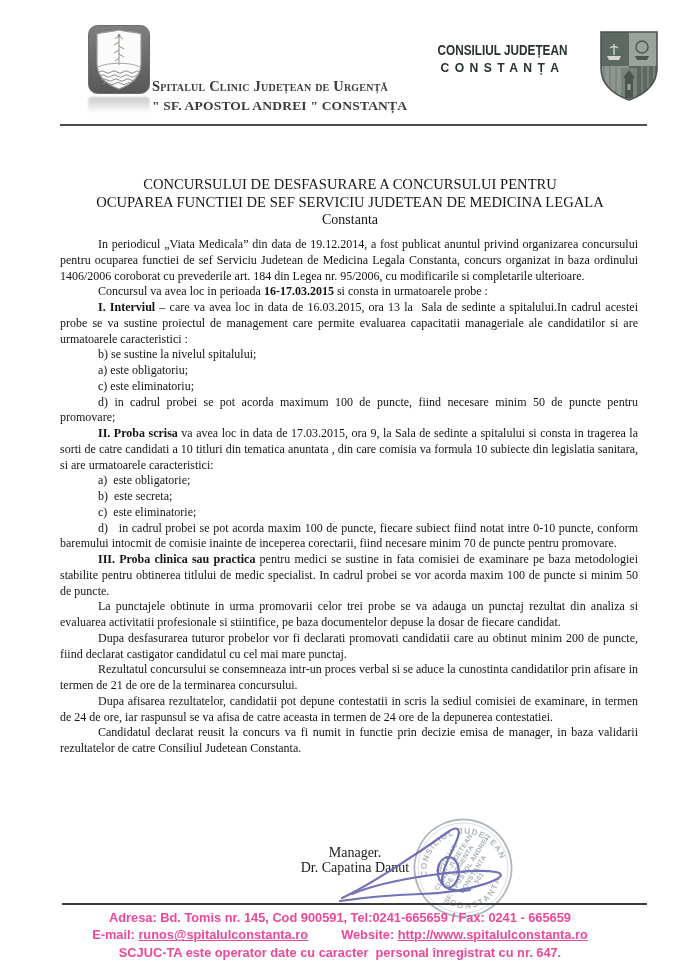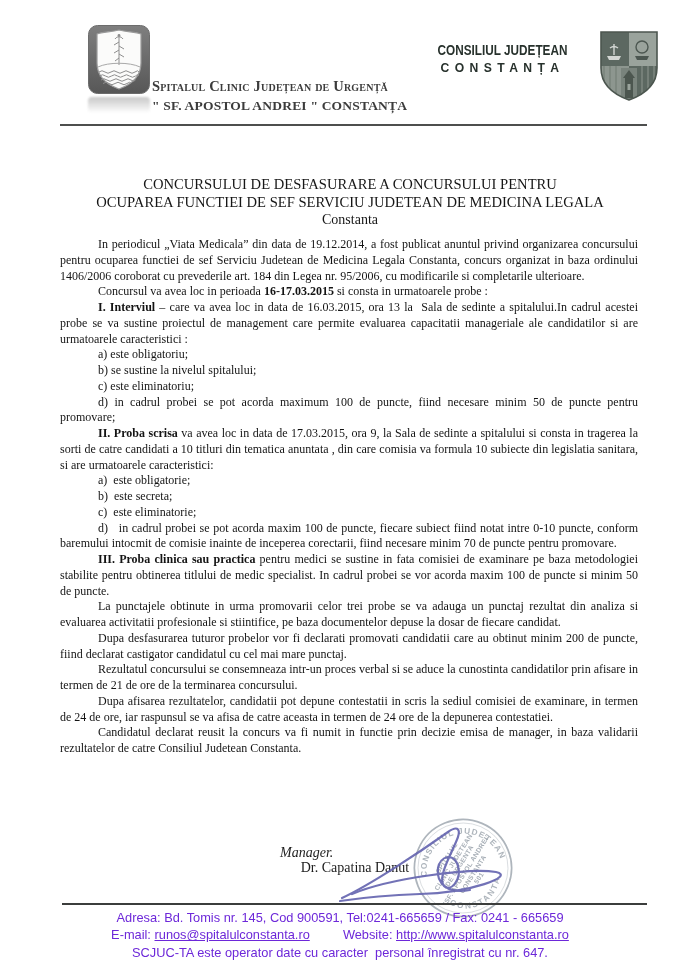--- a/index.html
+++ b/index.html
@@ -22,33 +22,33 @@
 
   
   .title{position:absolute;left:60px;top:176px;width:580px;text-align:center;font-size:14.6px;line-height:17.6px;color:#161616;}
   .title-city{font-size:14px;}
 
   
   .doc-body{position:absolute;left:60px;top:237px;width:578px;font-size:12px;line-height:15.75px;color:#141414;}
   .doc-body p.par{margin:0;text-indent:38px;text-align:justify;}
 
   
-  .sig-role{position:absolute;left:280px;top:845px;width:150px;text-align:left;font-size:14px;font-style:italic;}
+  .sig-role{position:absolute;left:280px;top:845px;width:150px;text-align:center;font-size:14px;}
   .sig-name{position:absolute;left:255px;top:860px;width:200px;text-align:center;font-size:14px;}
   .stamp{position:absolute;left:412px;top:817px;width:102px;height:102px;opacity:.8;transform:rotate(-22deg);}
   .stamp-inner{position:absolute;left:412px;top:817px;width:102px;height:102px;display:flex;flex-direction:column;
     align-items:center;justify-content:center;transform:rotate(-58deg);color:#99a2ab;
     font-family:"Liberation Sans","DejaVu Sans",sans-serif;font-size:6.6px;font-weight:bold;line-height:7.6px;
     text-align:center;letter-spacing:.4px;opacity:.85;}
   .sig-ink{position:absolute;left:320px;top:810px;width:220px;height:110px;}
 
   
   .footer-rule{position:absolute;left:62px;top:903px;width:585px;height:2.4px;background:#3b3d3c;}
   .footer{position:absolute;left:0;top:909px;width:680px;text-align:center;
-    font-family:"Liberation Sans","DejaVu Sans",sans-serif;font-weight:normal;font-size:12.8px;color:#6d28d9;line-height:17.4px;}
+    font-family:"Liberation Sans","DejaVu Sans",sans-serif;font-weight:bold;font-size:12.8px;color:#ec4899;line-height:17.4px;}
   .footer .lnk{text-decoration:underline;}
   .footer .gap{display:inline-block;width:26px;}
 </style>
 </head>
 <body>
 
 <div class="page">
 
   <svg class="hosp-logo" viewBox="0 0 62 70">
     <defs>
@@ -121,22 +121,22 @@
   <div class="title">
     <div>CONCURSULUI DE DESFASURARE A CONCURSULUI PENTRU</div>
     <div>OCUPAREA FUNCTIEI DE SEF SERVICIU JUDETEAN DE MEDICINA LEGALA</div>
     <div class="title-city">Constanta</div>
   </div>
 
   <div class="doc-body">
       <p class="par"><span>In periodicul „Viata Medicala” din data de 19.12.2014, a fost publicat anuntul privind organizarea concursului pentru ocuparea functiei de sef Serviciu Judetean de Medicina Legala Constanta, concurs organizat in baza ordinului 1406/2006 coroborat cu prevederile art. 184 din Legea nr. 95/2006, cu modificarile si completarile ulterioare.</span></p>
       <p class="par"><span>Concursul va avea loc in perioada </span><b>16-17.03.2015</b><span> si consta in urmatoarele probe :</span></p>
       <p class="par"><b>I. Interviul</b><span> – care va avea loc in data de 16.03.2015, ora 13 la&nbsp; Sala de sedinte a spitalului.In cadrul acestei probe se va sustine proiectul de management care permite evaluarea capacitatii manageriale ale candidatilor si are urmatoarele caracteristici :</span></p>
+      <p class="par"><span>b) se sustine la nivelul spitalului;</span></p>
       <p class="par"><span>a) este obligatoriu;</span></p>
-      <p class="par"><span>b) se sustine la nivelul spitalului;</span></p>
       <p class="par"><span>c) este eliminatoriu;</span></p>
       <p class="par"><span>d) in cadrul probei se pot acorda maximum 100 de puncte, fiind necesare minim 50 de puncte pentru promovare;</span></p>
       <p class="par"><b>II. Proba scrisa</b><span> va avea loc in data de 17.03.2015, ora 9, la Sala de sedinte a spitalului si consta in tragerea la sorti de catre candidati a 10 titluri din tematica anuntata , din care comisia va formula 10 subiecte din legislatia sanitara, si are urmatoarele caracteristici:</span></p>
       <p class="par"><span>a)&nbsp; este obligatorie;</span></p>
       <p class="par"><span>b)&nbsp; este secreta;</span></p>
       <p class="par"><span>c)&nbsp; este eliminatorie;</span></p>
       <p class="par"><span>d)&nbsp;&nbsp; in cadrul probei se pot acorda maxim 100 de puncte, fiecare subiect fiind notat intre 0-10 puncte, conform baremului intocmit de comisie inainte de inceperea corectarii, fiind necesare minim 70 de puncte pentru promovare.</span></p>
       <p class="par"><b>III. Proba clinica sau practica</b><span> pentru medici se sustine in fata comisiei de examinare pe baza metodologiei stabilite pentru obtinerea titlului de medic specialist. In cadrul probei se vor acorda maxim 100 de puncte si minim 50 de puncte.</span></p>
       <p class="par"><span>La punctajele obtinute in urma promovarii celor trei probe se va adauga un punctaj rezultat din analiza si evaluarea activitatii profesionale si stiintifice, pe baza documentelor depuse la dosar de fiecare candidat.</span></p>
       <p class="par"><span>Dupa desfasurarea tuturor probelor vor fi declarati promovati candidatii care au obtinut minim 200 de puncte, fiind declarat castigator candidatul cu cel mai mare punctaj.</span></p>

